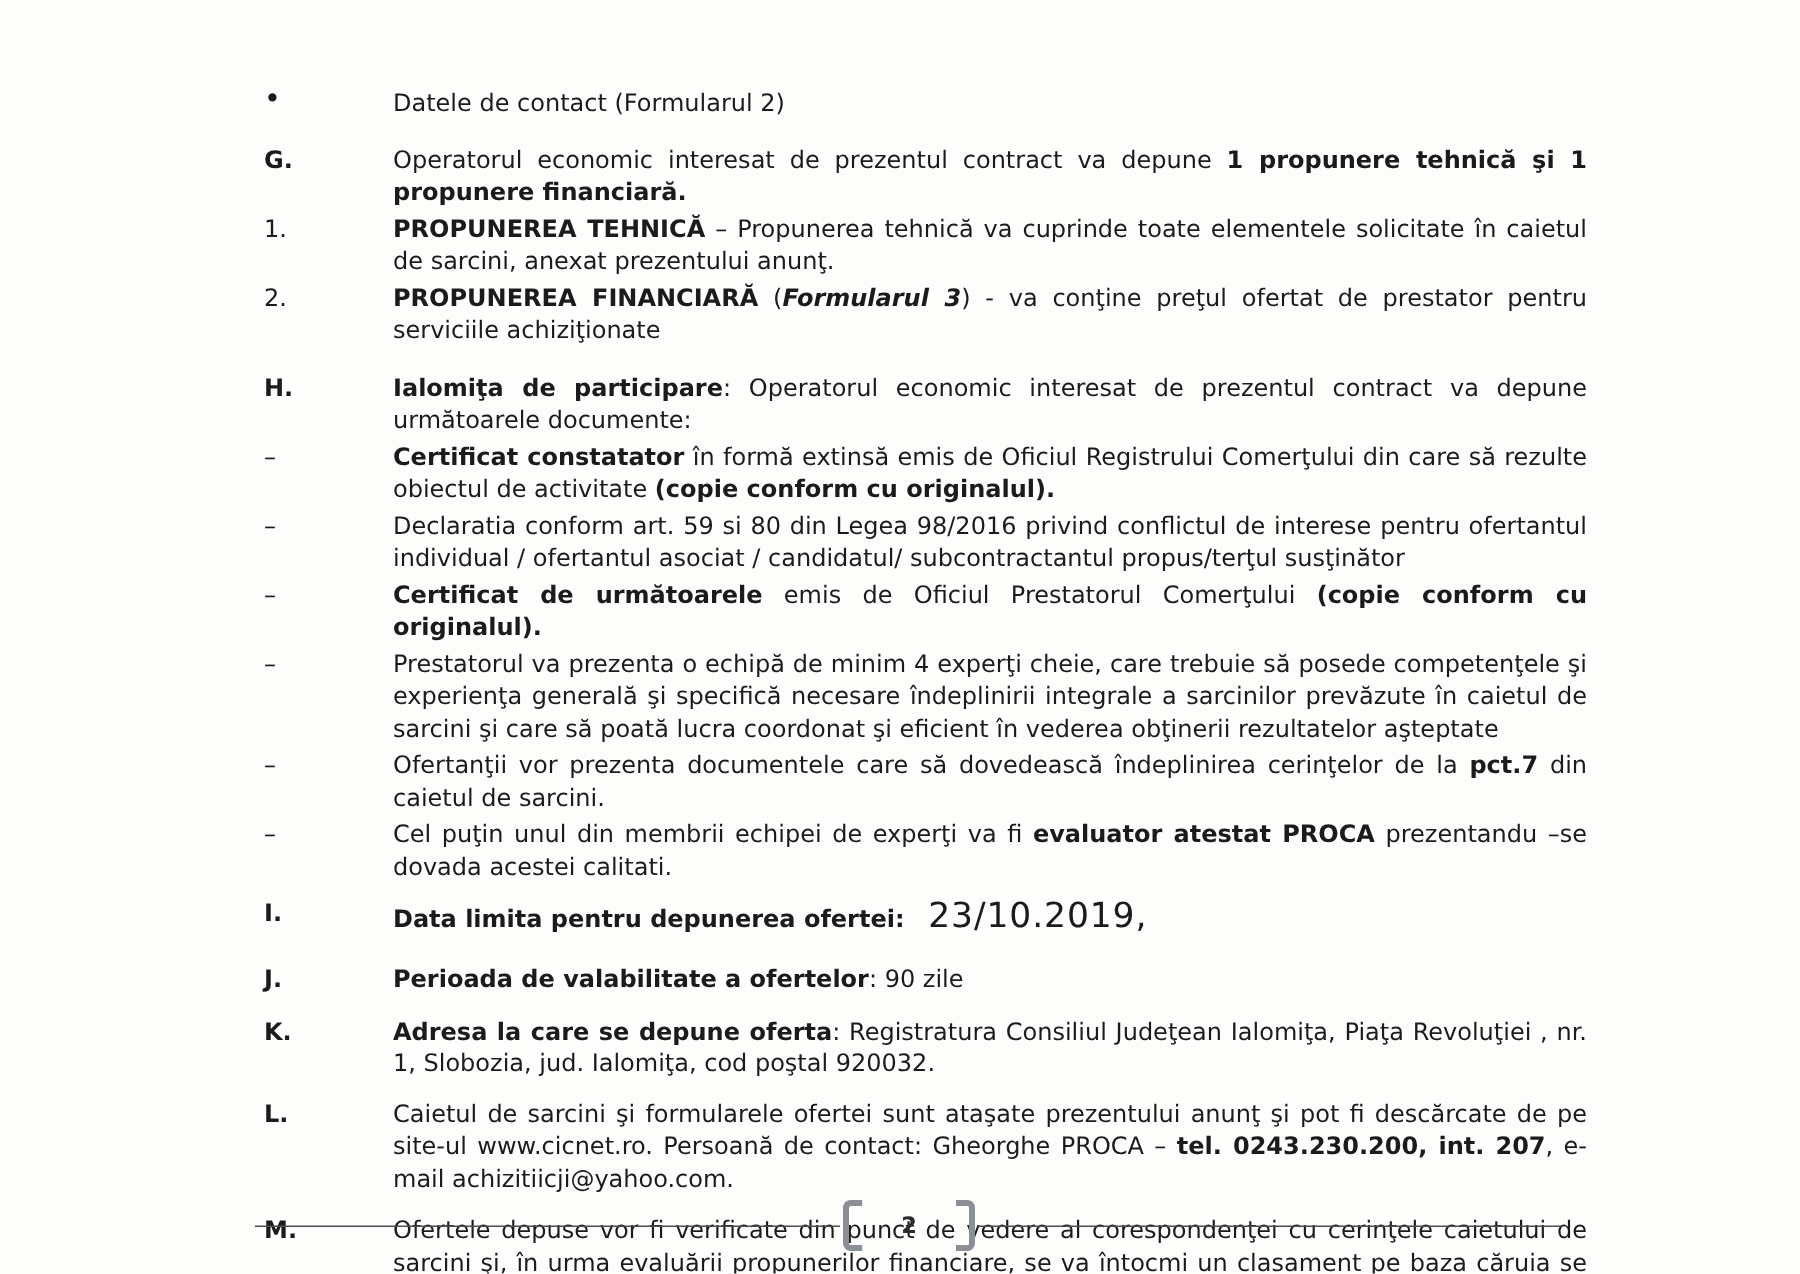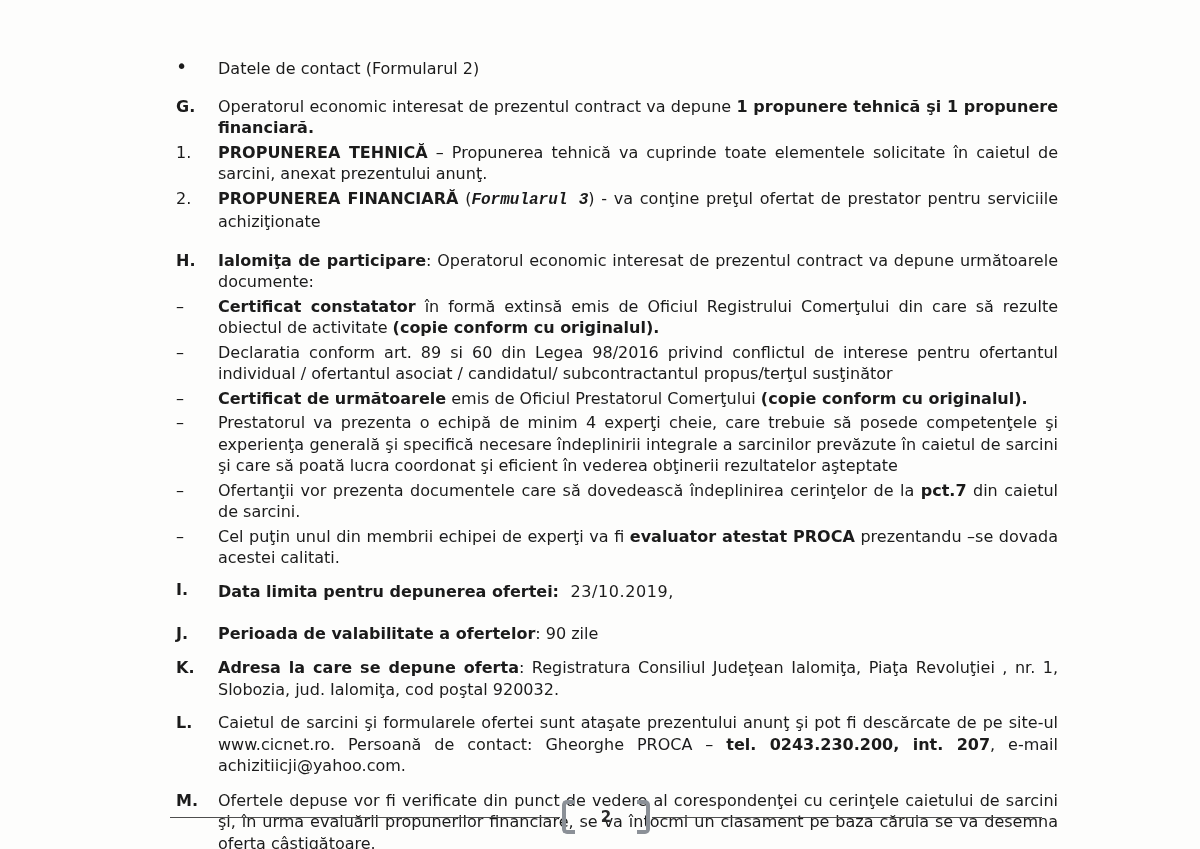--- a/index.html
+++ b/index.html
@@ -18,35 +18,36 @@
     padding-right:142px;
   }
   .item{
     position:relative;
     margin-bottom:3px;
     font-size:16px;
     line-height:21.5px;
   }
   .item .text{
     text-align:justify;
+    margin-left:44px;
   }
   .item .marker{
     position:absolute;
     left:-42px;
     top:0;
     width:38px;
     font-size:16px;
     line-height:21.5px;
   }
   .marker.b{font-weight:700;}
   .b{font-weight:700;}
-  .i{font-style:italic;font-family:Liberation Mono, monospace;}
+  .i{font-style:italic;}
   .u{text-underline-offset:2px;}
   .seg-big{
-    font-size:16px;
+    font-size:23px;
     line-height:26px;
     letter-spacing:0.6px;
   }
   
   .item:nth-child(1) .marker{font-size:19px;top:-2px;}
   
   .item:nth-child(1){margin-bottom:16px;}
   .item:nth-child(4){margin-bottom:17px;}
   .item:nth-child(11){margin-bottom:10px;}
   .item:nth-child(12){margin-bottom:18px;}
@@ -123,21 +124,21 @@
       <div class="item">
         <span class="marker b">H.</span>
         <div class="text"><span class="b ">Ialomiţa de participare</span><span class="">: Operatorul economic interesat de prezentul contract  va depune următoarele documente:</span></div>
       </div>
       <div class="item">
         <span class="marker">–</span>
         <div class="text"><span class="b ">Certificat constatator</span><span class=""> în formă extinsă emis de Oficiul Registrului Comerţului din care să rezulte obiectul de activitate </span><span class="b ">(copie conform cu originalul).</span></div>
       </div>
       <div class="item">
         <span class="marker">–</span>
-        <div class="text"><span class="">Declaratia conform art. 89 si 60 din Legea 98/2016 privind conflictul de interese pentru ofertantul individual / ofertantul asociat / candidatul/ subcontractantul propus/terţul susţinător</span></div>
+        <div class="text"><span class="">Declaratia conform art. 59 si 80 din Legea 98/2016 privind conflictul de interese pentru ofertantul individual / ofertantul asociat / candidatul/ subcontractantul propus/terţul susţinător</span></div>
       </div>
       <div class="item">
         <span class="marker">–</span>
         <div class="text"><span class="b ">Certificat de următoarele</span><span class="">  emis de Oficiul Prestatorul Comerţului </span><span class="b ">(copie conform cu originalul).</span></div>
       </div>
       <div class="item">
         <span class="marker">–</span>
         <div class="text"><span class="">Prestatorul va prezenta o echipă de minim 4 experţi cheie, care trebuie să posede competenţele şi experienţa generală şi specifică necesare îndeplinirii integrale a sarcinilor prevăzute în caietul de sarcini şi care să poată lucra coordonat şi eficient în vederea obţinerii rezultatelor aşteptate</span></div>
       </div>
       <div class="item">

